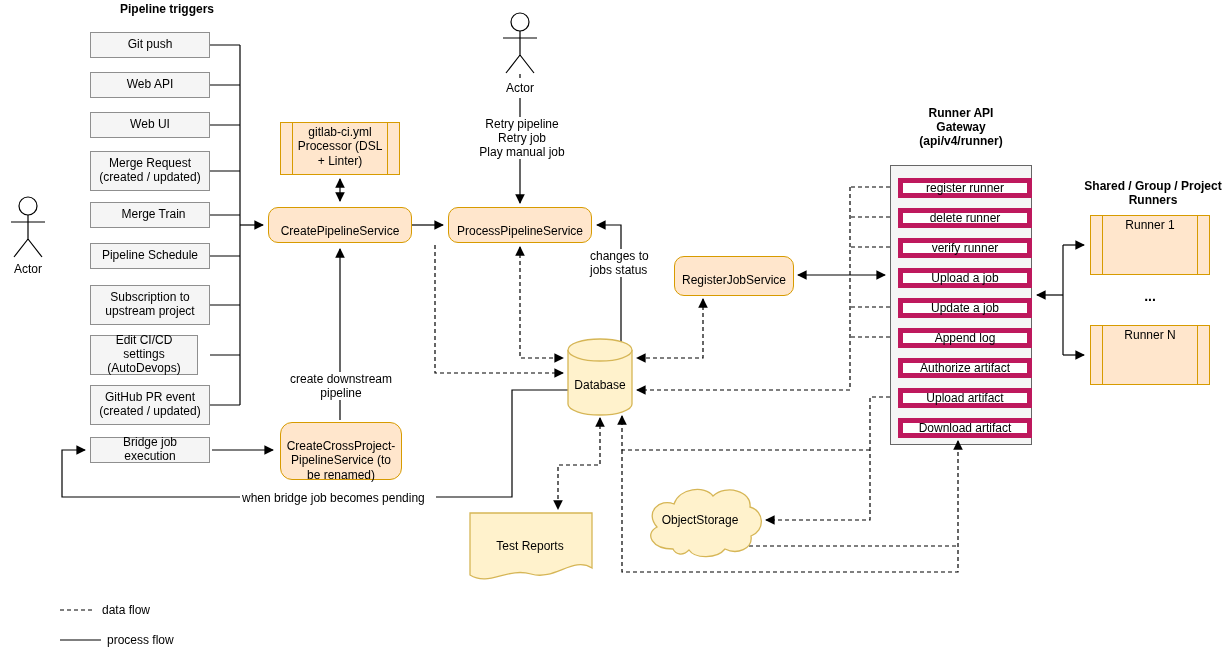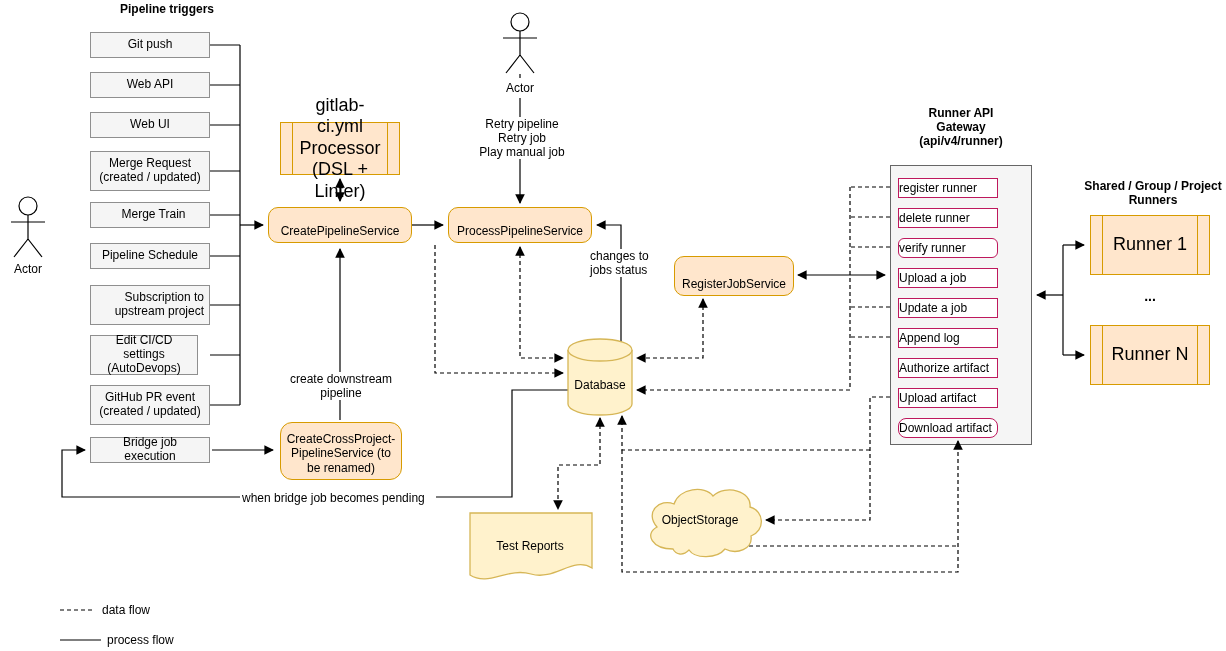--- a/index.html
+++ b/index.html
@@ -12,31 +12,31 @@
   .actor-line{stroke:#000;stroke-width:1.2;fill:none;}
   .actor-head{fill:#fff;stroke:#000;stroke-width:1.2;}
   .lbl{position:absolute;font-size:12px;line-height:1.18;}
   .ctr{text-align:center;}
   .bold{font-weight:bold;}
   .whitebg{background:#fff;padding:0 2px;}
   .box{position:absolute;background:#f5f5f5;border:1px solid #8f8f8f;display:flex;align-items:center;
        justify-content:center;text-align:center;font-size:12px;line-height:1.15;padding:1px 5px;
        box-sizing:border-box;}
   .svc{position:absolute;background:var(--service-fill,#FFE6CC);border:1px solid var(--service-border,#D79B00);
-       border-radius:10px;display:flex;align-items:flex-end;justify-content:center;text-align:center;
-       font-size:12px;line-height:1.2;padding:4px 4px;box-sizing:border-box;}
+       border-radius:10px;display:flex;align-items:flex-start;justify-content:center;text-align:center;
+       font-size:12px;line-height:1.2;padding:16px 4px;box-sizing:border-box;}
   .proc{position:absolute;background:var(--service-fill,#FFE6CC);border:1px solid var(--service-border,#D79B00);
-       display:flex;align-items:center;justify-content:center;text-align:center;font-size:18px;
-       line-height:1.2;padding:9px 15px;box-sizing:border-box;}
+       display:flex;align-items:flex-start;justify-content:center;text-align:center;font-size:12px;
+       line-height:1.2;padding:2px 15px;box-sizing:border-box;}
   .proc::before,.proc::after{content:"";position:absolute;top:0;bottom:0;width:0;
        border-left:1px solid var(--service-border,#D79B00);}
   .proc::before{left:11px;} .proc::after{right:11px;}
   .gw{position:absolute;background:#f5f5f5;border:1px solid #666;box-sizing:border-box;}
-  .ep{position:absolute;left:7px;width:100px;height:20px;background:#fff;border:1px solid #be185d;
-      display:flex;align-items:center;font-size:12px;box-sizing:border-box;}
+  .ep{position:absolute;left:7px;width:134px;height:20px;background:#fff;border:5px solid #be185d;
+      display:flex;align-items:center;justify-content:center;font-size:12px;box-sizing:border-box;}
   .blk{display:block;}
 </style>
 </head>
 <body>
 
 <div id="canvas">
 
   <svg class="layer" width="1226" height="651">
     <defs>
       <marker id="arr" viewBox="0 0 10 10" refX="9" refY="5" markerWidth="8" markerHeight="8" orient="auto-start-reverse">
@@ -108,21 +108,21 @@
     </div>
   <div class="box" style="left:90px;top:151px;width:120px;height:40px;">
       <span>Merge Request (created / updated)</span>
     </div>
   <div class="box" style="left:90px;top:202px;width:120px;height:26px;padding-left:12px;">
       <span>Merge Train</span>
     </div>
   <div class="box" style="left:90px;top:243px;width:120px;height:26px;">
       <span>Pipeline Schedule</span>
     </div>
-  <div class="box" style="left:90px;top:285px;width:120px;height:40px;text-align:right;">
+  <div class="box" style="left:90px;top:285px;width:120px;height:40px;">
       <span>Subscription to upstream project</span>
     </div>
   <div class="box" style="left:90px;top:335px;width:108px;height:40px;">
       <span>Edit CI/CD settings (AutoDevops)</span>
     </div>
   <div class="box" style="left:90px;top:385px;width:120px;height:40px;">
       <span>GitHub PR event (created / updated)</span>
     </div>
   <div class="box" style="left:90px;top:437px;width:120px;height:26px;">
       <span>Bridge job execution</span>
@@ -156,39 +156,39 @@
     <span class="blk">Gateway</span>
     <span class="blk">(api/v4/runner)</span>
   </div>
   <div class="gw" style="left:890px;top:165px;width:142px;height:280px;">
     <div class="ep" style="top:12px;">
         <span>register runner</span>
       </div>
     <div class="ep" style="top:42px;">
         <span>delete runner</span>
       </div>
-    <div class="ep" style="top:72px;border-radius:6px;">
+    <div class="ep" style="top:72px;">
         <span>verify runner</span>
       </div>
     <div class="ep" style="top:102px;">
         <span>Upload a job</span>
       </div>
     <div class="ep" style="top:132px;">
         <span>Update a job</span>
       </div>
     <div class="ep" style="top:162px;">
         <span>Append log</span>
       </div>
     <div class="ep" style="top:192px;">
         <span>Authorize artifact</span>
       </div>
     <div class="ep" style="top:222px;">
         <span>Upload artifact</span>
       </div>
-    <div class="ep" style="top:252px;border-radius:8px;">
+    <div class="ep" style="top:252px;">
         <span>Download artifact</span>
       </div>
   </div>
 
   <div class="lbl bold ctr" style="left:1080px;top:179px;width:146px;">
     <span class="blk">Shared / Group / Project</span>
     <span class="blk">Runners</span>
   </div>
   <div class="proc" style="left:1090px;top:215px;width:120px;height:60px;">
       <span>Runner 1</span>

